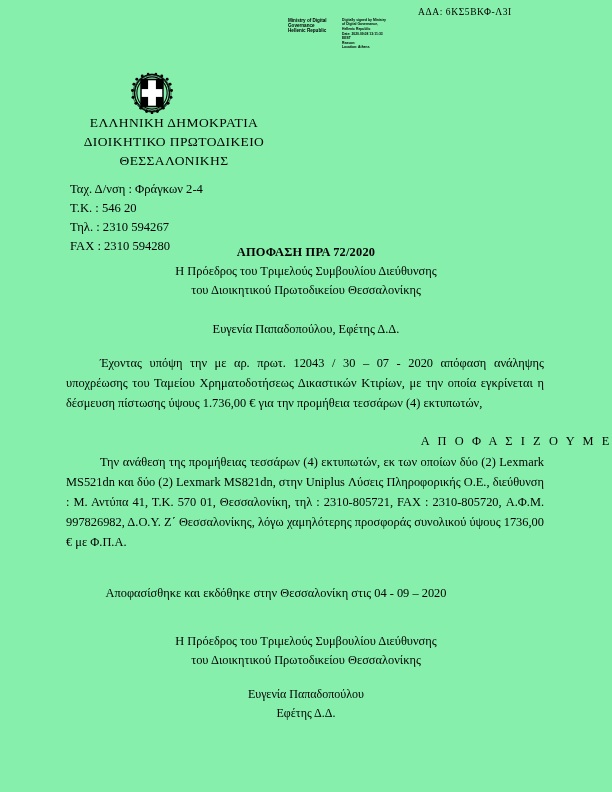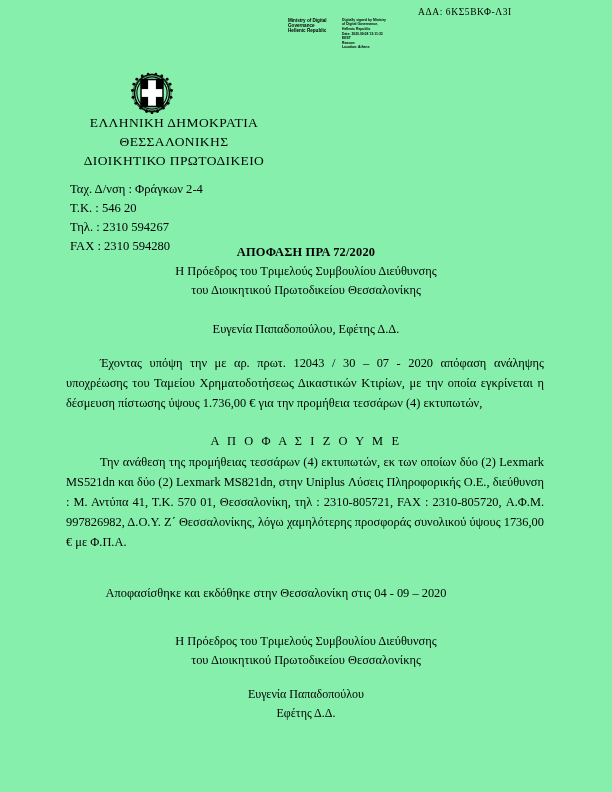--- a/index.html
+++ b/index.html
@@ -126,21 +126,21 @@
     text-indent: 34px;
   }
   .para-preamble { top: 353px; }
   .para-award    { top: 452px; }
 
   .decide-heading {
     position: absolute;
     top: 434px;
     left: 0;
     width: 612px;
-    text-align: center;
+    text-align: right;
     font-size: 12.4px;
     letter-spacing: 2.6px;
   }
 
   .issued-line {
     position: absolute;
     top: 586px;
     left: 0;
     width: 552px;
     text-align: center;
@@ -231,22 +231,22 @@
       <circle cx="39" cy="81" r="3"></circle>
         <circle cx="27" cy="74" r="3"></circle>
       <circle cx="17" cy="64" r="3"></circle>
         <circle cx="11" cy="52" r="3"></circle>
       <circle cx="10" cy="38" r="3"></circle>
     </g>
   </svg>
 
   <div class="authority">
     <div>ΕΛΛΗΝΙΚΗ ΔΗΜΟΚΡΑΤΙΑ</div>
+    <div>ΔΙΟΙΚΗΤΙΚΟ ΠΡΩΤΟΔΙΚΕΙΟ</div>
     <div>ΘΕΣΣΑΛΟΝΙΚΗΣ</div>
-    <div>ΔΙΟΙΚΗΤΙΚΟ ΠΡΩΤΟΔΙΚΕΙΟ</div>
   </div>
 
   <div class="address">
     <div>Ταχ. Δ/νση : Φράγκων 2-4</div>
     <div>Τ.Κ. : 546 20</div>
     <div>Τηλ. : 2310 594267</div>
     <div>FAX : 2310 594280</div>
   </div>
 
   <div class="doc-title">ΑΠΟΦΑΣΗ ΠΡΑ 72/2020</div>

